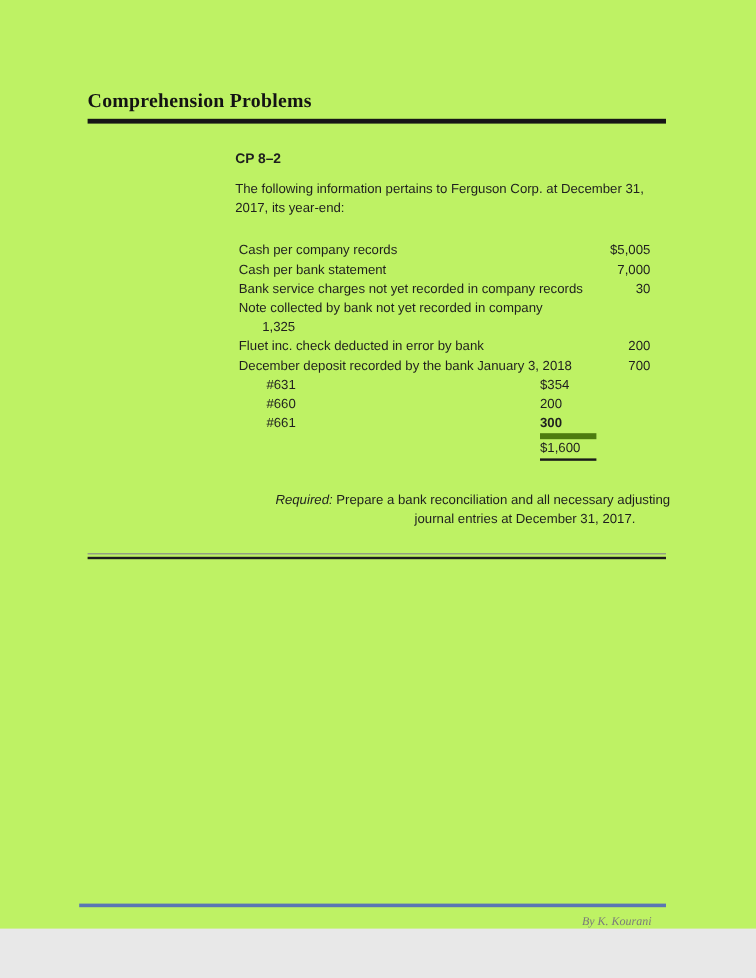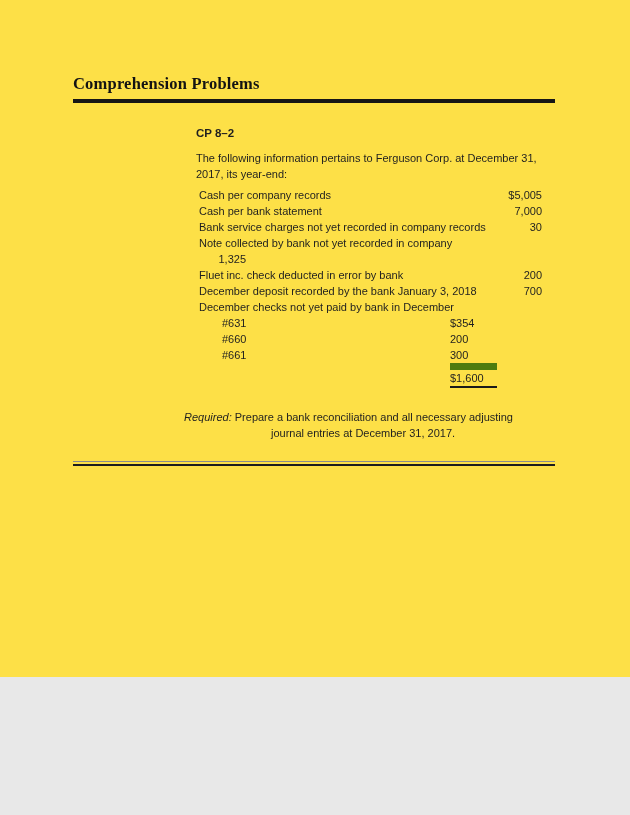--- a/index.html
+++ b/index.html
@@ -1,19 +1,19 @@
 <!DOCTYPE html>
 <html><head>
 <meta charset="utf-8">
 <style>
   html,body{margin:0;padding:0;background:#e8e8e8;}
   .page{
     position:relative;
-    width:630px;height:677px;
-    background:#fde047;
+    width:630px;height:774px;
+    background:#bef264;
     font-family:"Liberation Sans",sans-serif;
     color:#1f1f1f;
     overflow:hidden;
     margin:0 auto;
   }
   
   .section-header{
     position:absolute;left:73px;top:74px;width:482px;
     border-bottom:4px solid #161616;
     padding-bottom:5px;
@@ -25,34 +25,34 @@
     letter-spacing:.2px;
     color:#131313;
   }
   
   .problem{
     position:absolute;left:196px;top:125px;width:368px;
     font-size:11px;line-height:16px;
   }
   .problem-id{font-weight:bold;font-size:11.5px;margin-bottom:9px;}
   .intro div{white-space:nowrap;}
-  .info-table{margin-top:5px;width:346px;}
+  .info-table{margin-top:19px;width:346px;}
   .t-row{display:flex;}
   .t-label{flex:1;min-width:0;white-space:nowrap;padding-left:3px;}
   .t-label.cont{padding-left:11px;}
   .t-amount{width:50px;text-align:right;white-space:nowrap;}
   .checks{width:301px;}
   .c-label{flex:1;min-width:0;white-space:nowrap;padding-left:26px;}
   .c-amount{width:47px;text-align:left;white-space:nowrap;}
-  .c-amount.rule-under{border-bottom:7px solid #4d7c0f;}
+  .c-amount.rule-under{border-bottom:5px solid #4d7c0f;font-weight:bold;}
   .total-row .c-amount{border-bottom:2px solid #1a1a1a;}
   
   .required{
-    position:absolute;left:184px;top:410px;width:372px;
-    font-size:11px;line-height:15.5px;
+    position:absolute;left:208px;top:410px;width:372px;
+    font-size:11px;line-height:15.5px;text-align:center;
   }
   .required .lbl{font-style:italic;}
   .req-line2{margin-left:58px;padding-left:29px;}
   
   .divider{
     position:absolute;left:73px;top:461px;width:482px;
     height:2px;
     border-top:1px solid #8c8c8c;
     border-bottom:2px solid #1d1d1d;
   }
@@ -110,21 +110,20 @@
       </div>
       <div class="t-row">
         <div class="t-label">Fluet inc. check deducted in error by bank</div>
         <div class="t-amount">200</div>
       </div>
       <div class="t-row">
         <div class="t-label">December deposit recorded by the bank January 3, 2018</div>
         <div class="t-amount">700</div>
       </div>
       <div class="t-row">
-        <div class="t-label">December checks not yet paid by bank in December</div>
         <div class="t-amount"></div>
       </div>
 
       <div class="checks">
         <div class="t-row">
           <div class="c-label">#631</div>
           <div class="c-amount">$354</div>
         </div>
         <div class="t-row">
           <div class="c-label">#660</div>

